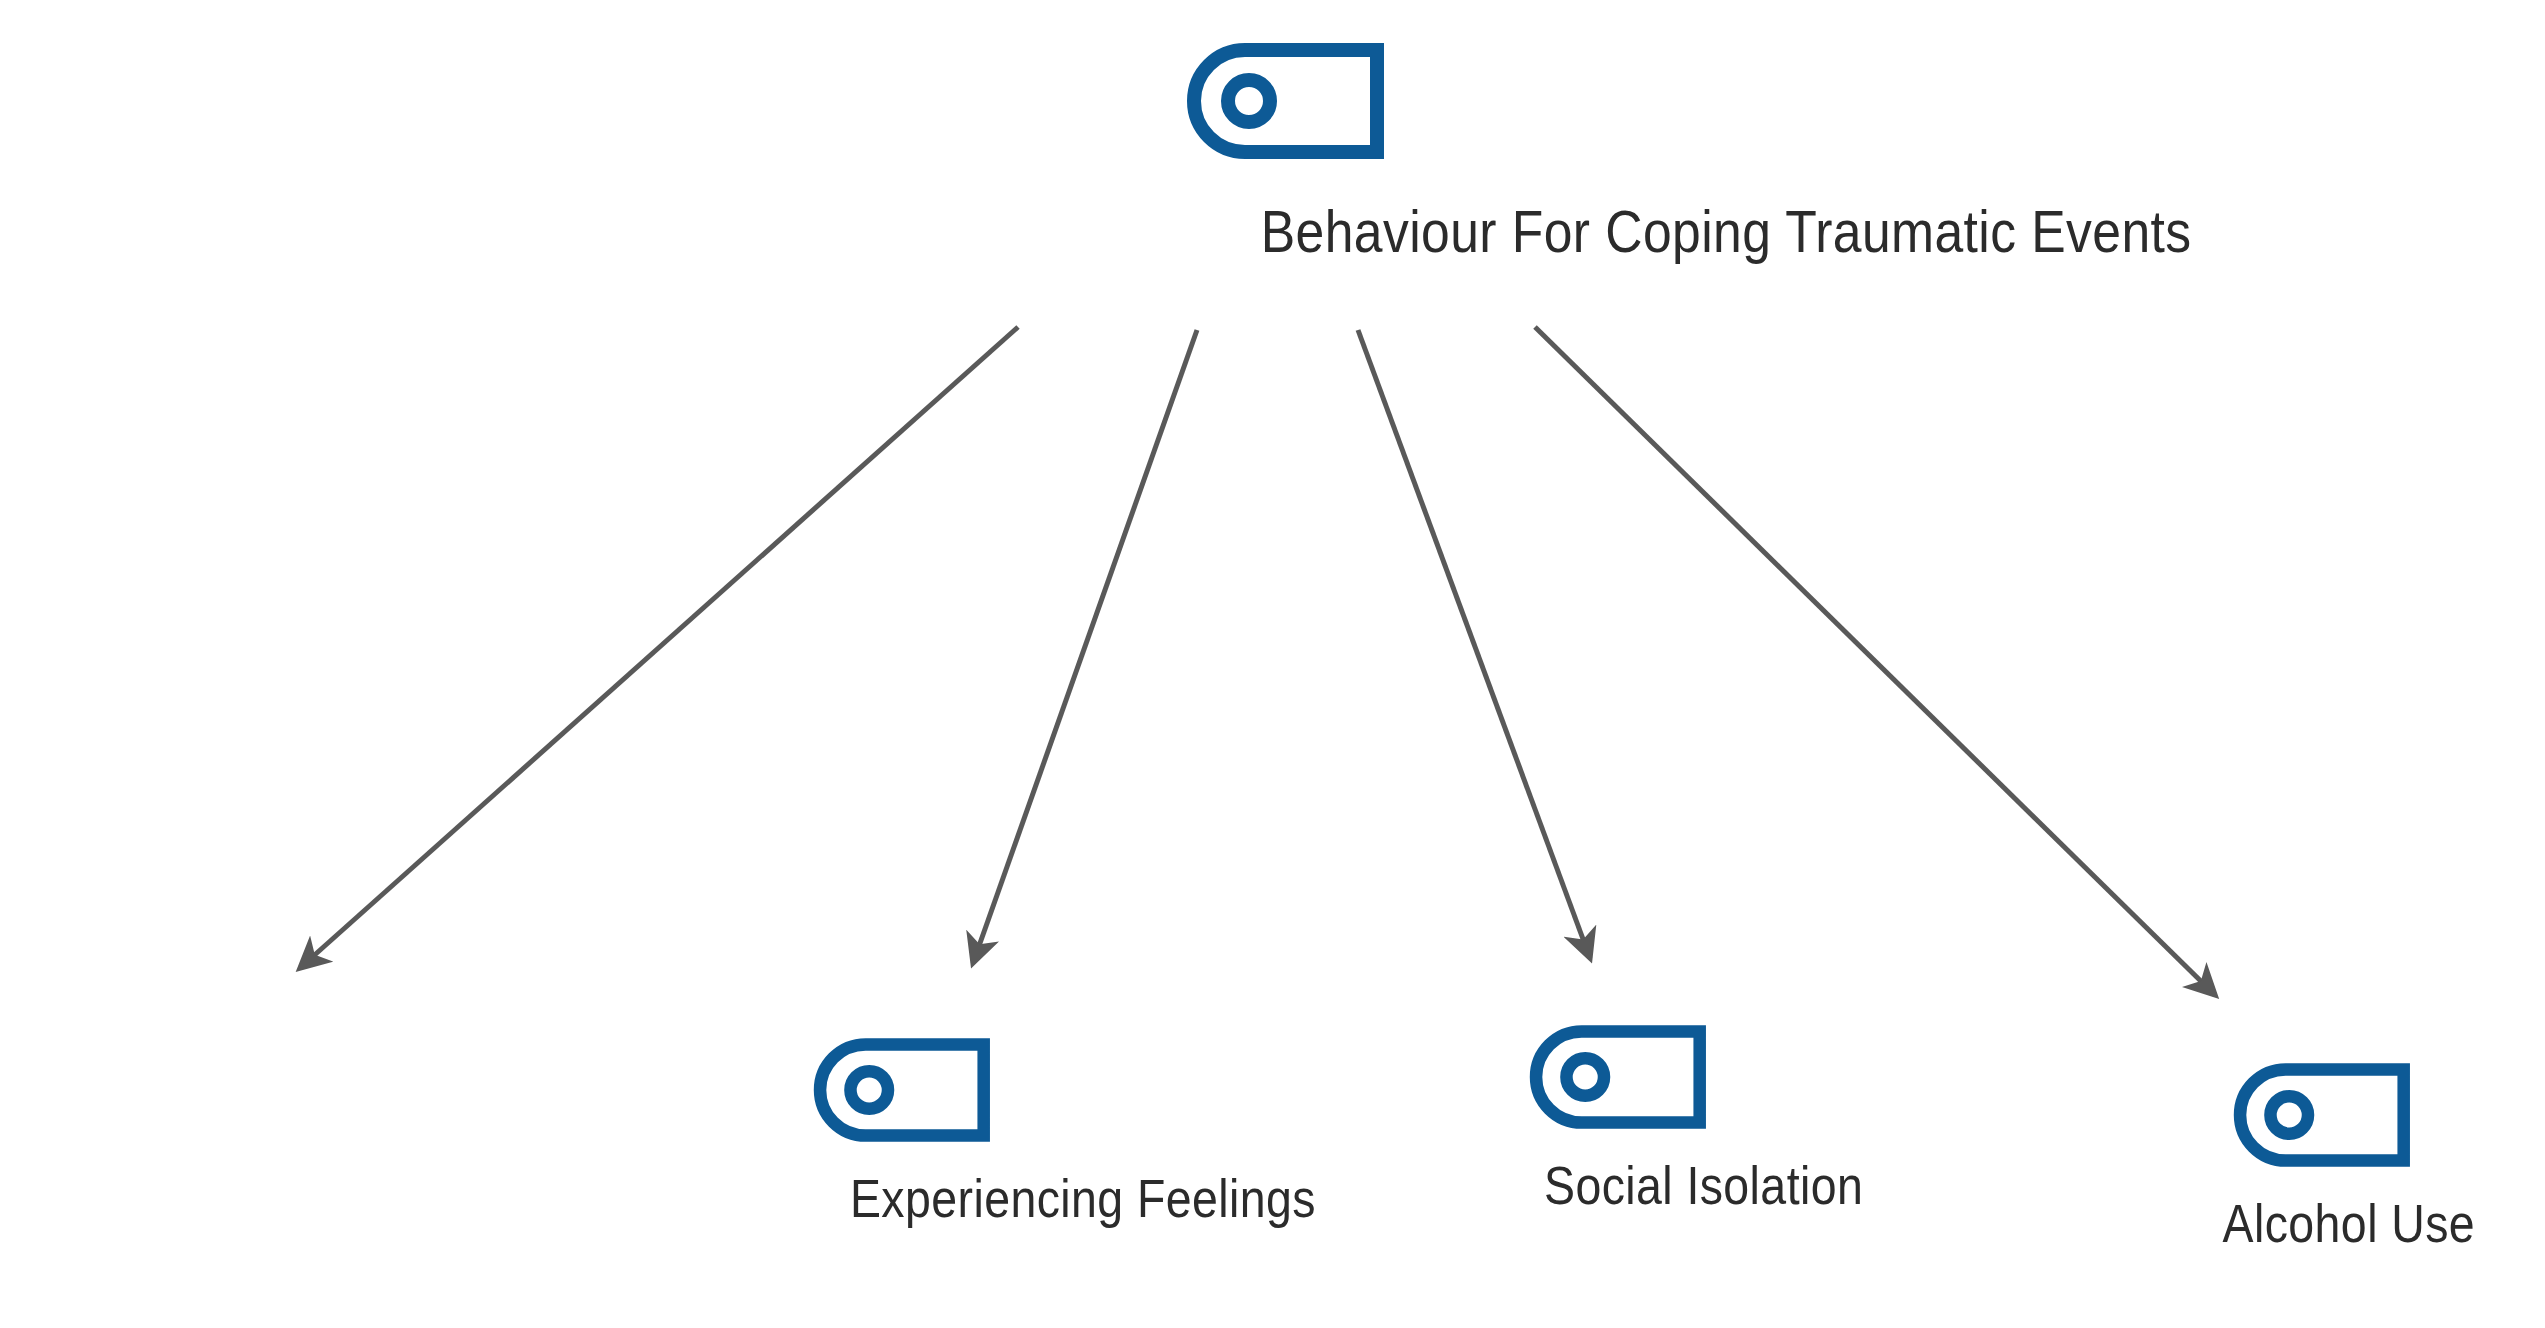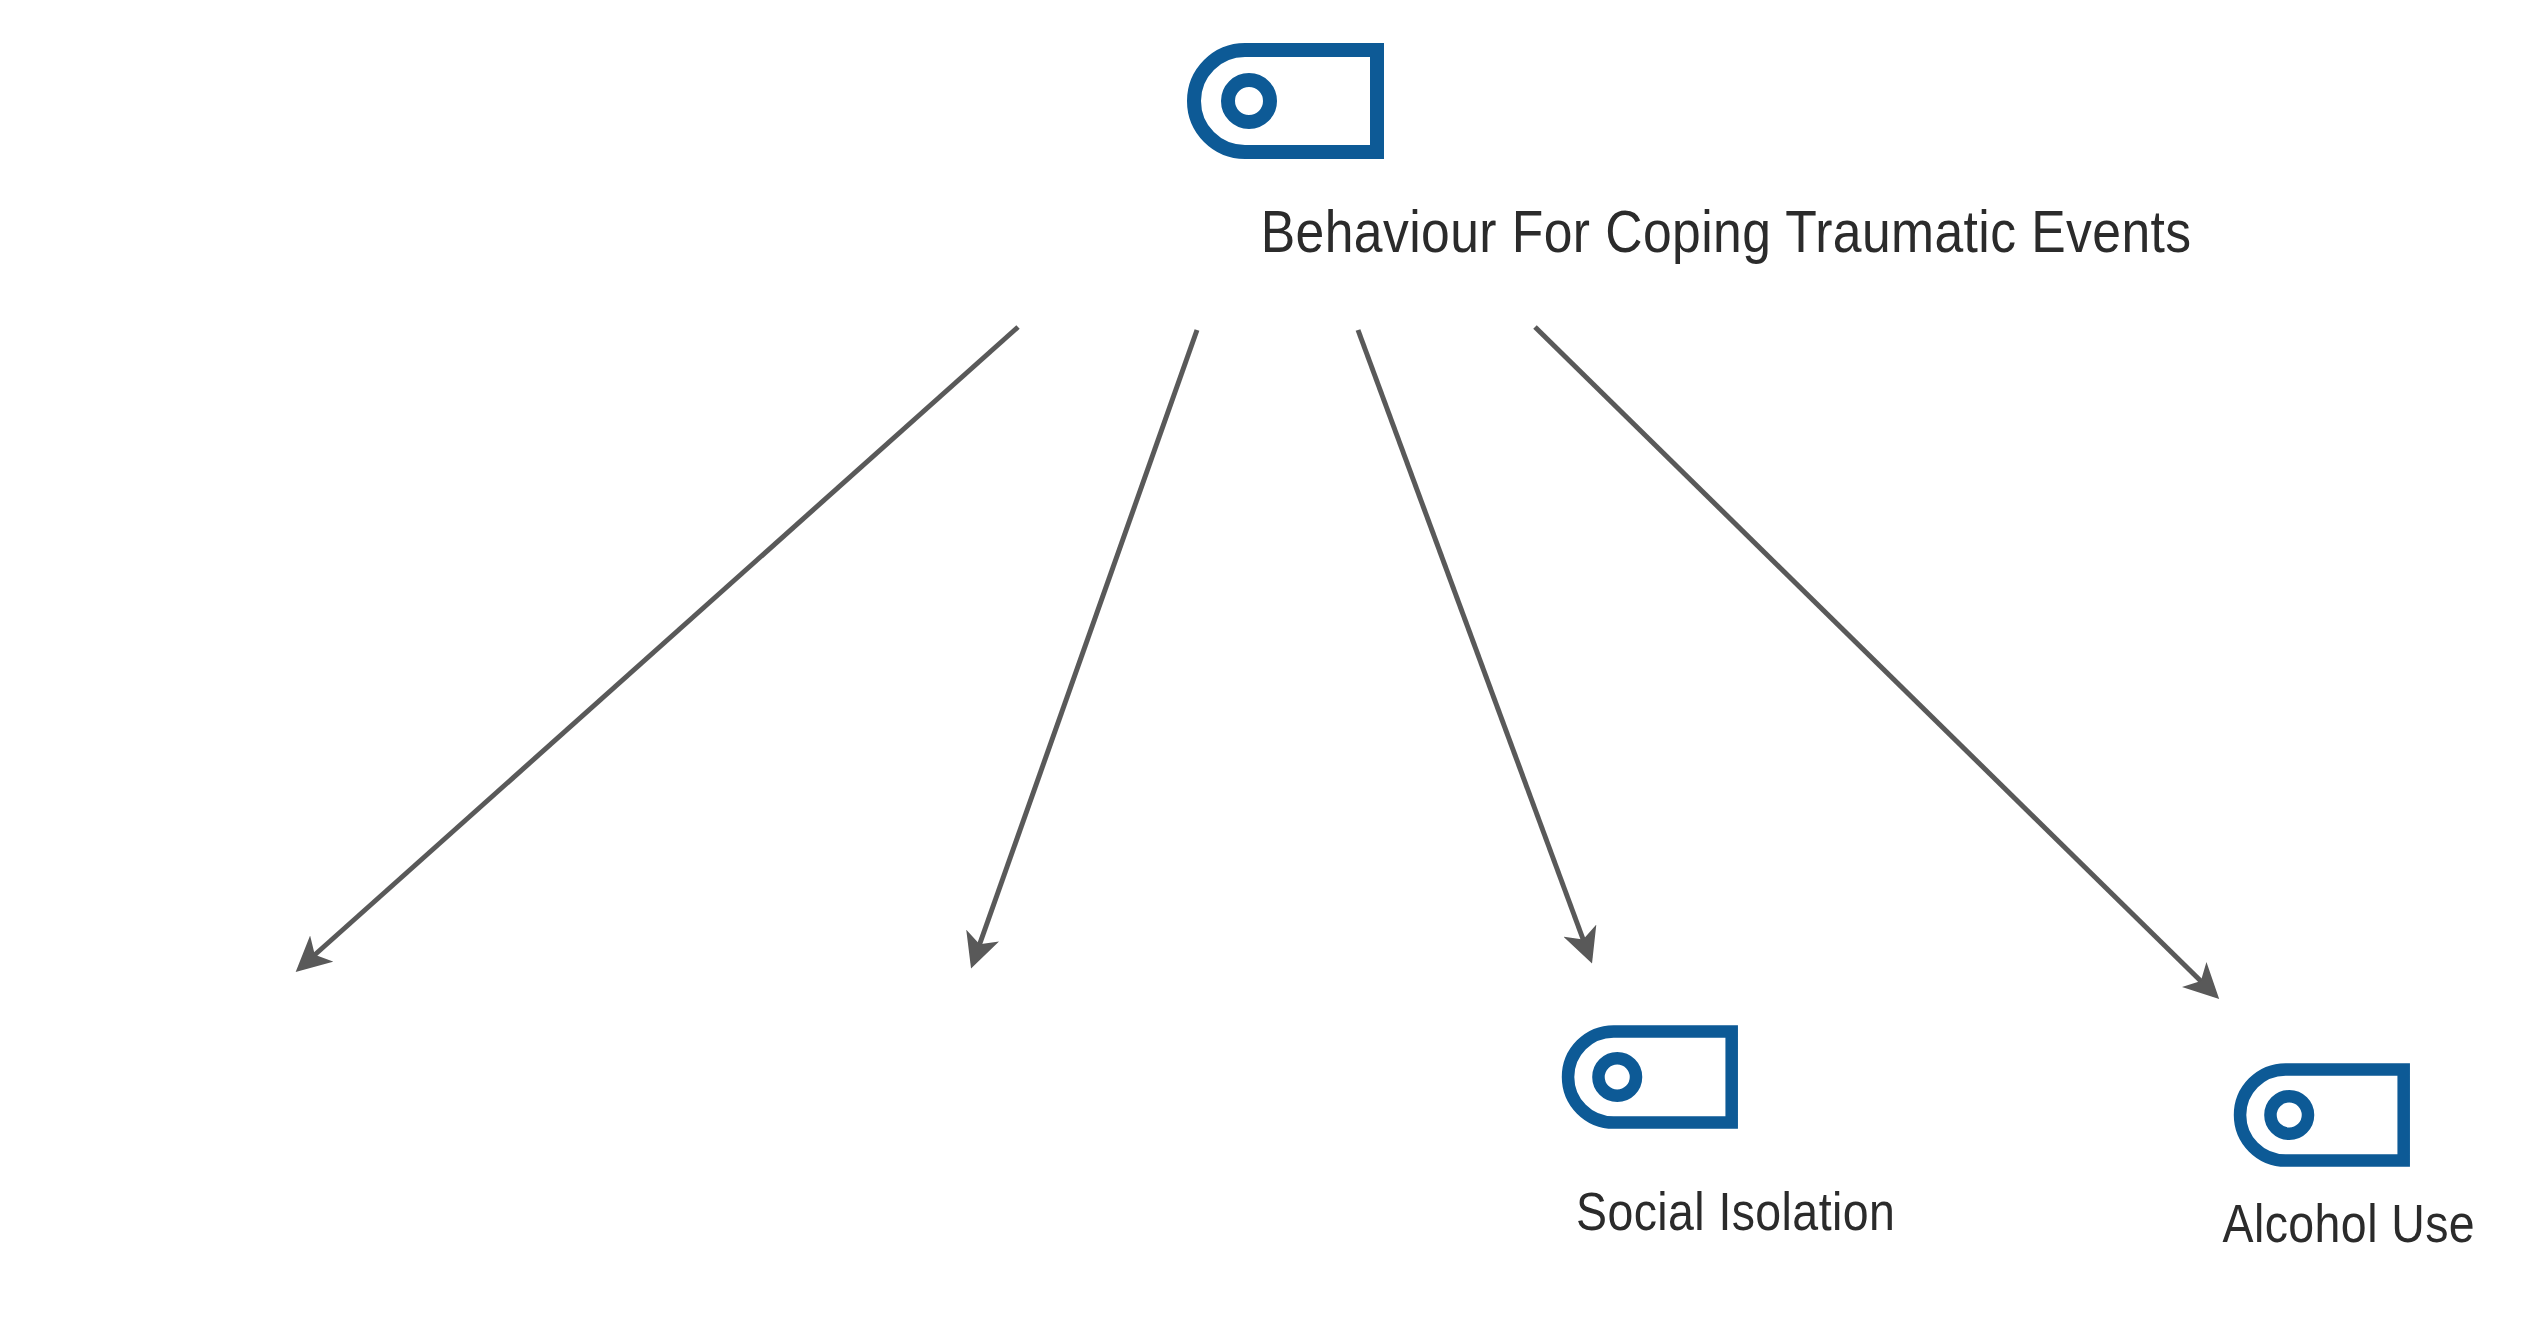--- a/index.html
+++ b/index.html
@@ -56,21 +56,21 @@
     margin-top: 36px;
   }
   
   .child .node-label {
     font-size: 54px;
     line-height: 1.0;
     margin-top: 22px;
   }
   #node-hobbies  { left:  40px; top: 1035px; width: 185px; }
   #node-feelings { left: 812px; top: 1035px; width: 185px; }
-  #node-social   { left: 1560px; top: 1022px; width: 185px; gap: 26px; }
+  #node-social   { left: 1528px; top: 1022px; width: 185px; }
   #node-alcohol  { left: 2232px; top: 1060px; width: 185px; }
 
   #node-hobbies .node-label  { margin-left: 65px; }
   #node-feelings .node-label { margin-left: 0px; }
   #node-social .node-label   { margin-left: -10px; }
   #node-alcohol .node-label  { margin-left: -30px; }
 </style>
 </head>
 <body>
 
@@ -96,20 +96,29 @@
     <span class="tag-icon">
       <svg width="208" height="122" viewBox="0 0 104 61" aria-hidden="true">
         <path d="M 30 5 L 96 5 L 96 56 L 30 56 A 25.5 25.5 0 0 1 30 5 Z" fill="none" stroke="#0d5a96" stroke-width="7" stroke-linejoin="miter"></path>
         <circle cx="32" cy="30.5" r="10.5" fill="none" stroke="#0d5a96" stroke-width="7"></circle>
       </svg>
     </span>
     <span class="node-label">Behaviour For Coping Traumatic Events</span>
   </div>
 
 
+  <div class="node child" id="node-feelings">
+    <span class="tag-icon">
+      <svg width="186" height="110" viewBox="0 0 104 61" aria-hidden="true">
+        <path d="M 30 5 L 96 5 L 96 56 L 30 56 A 25.5 25.5 0 0 1 30 5 Z" fill="none" stroke="#0d5a96" stroke-width="7" stroke-linejoin="miter"></path>
+        <circle cx="32" cy="30.5" r="10.5" fill="none" stroke="#0d5a96" stroke-width="7"></circle>
+      </svg>
+    </span>
+    <span class="node-label">Experiencing Feelings</span>
+  </div>
 
   <div class="node child" id="node-social">
     <span class="tag-icon">
       <svg width="186" height="110" viewBox="0 0 104 61" aria-hidden="true">
         <path d="M 30 5 L 96 5 L 96 56 L 30 56 A 25.5 25.5 0 0 1 30 5 Z" fill="none" stroke="#0d5a96" stroke-width="7" stroke-linejoin="miter"></path>
         <circle cx="32" cy="30.5" r="10.5" fill="none" stroke="#0d5a96" stroke-width="7"></circle>
       </svg>
     </span>
     <span class="node-label">Social Isolation</span>
   </div>

